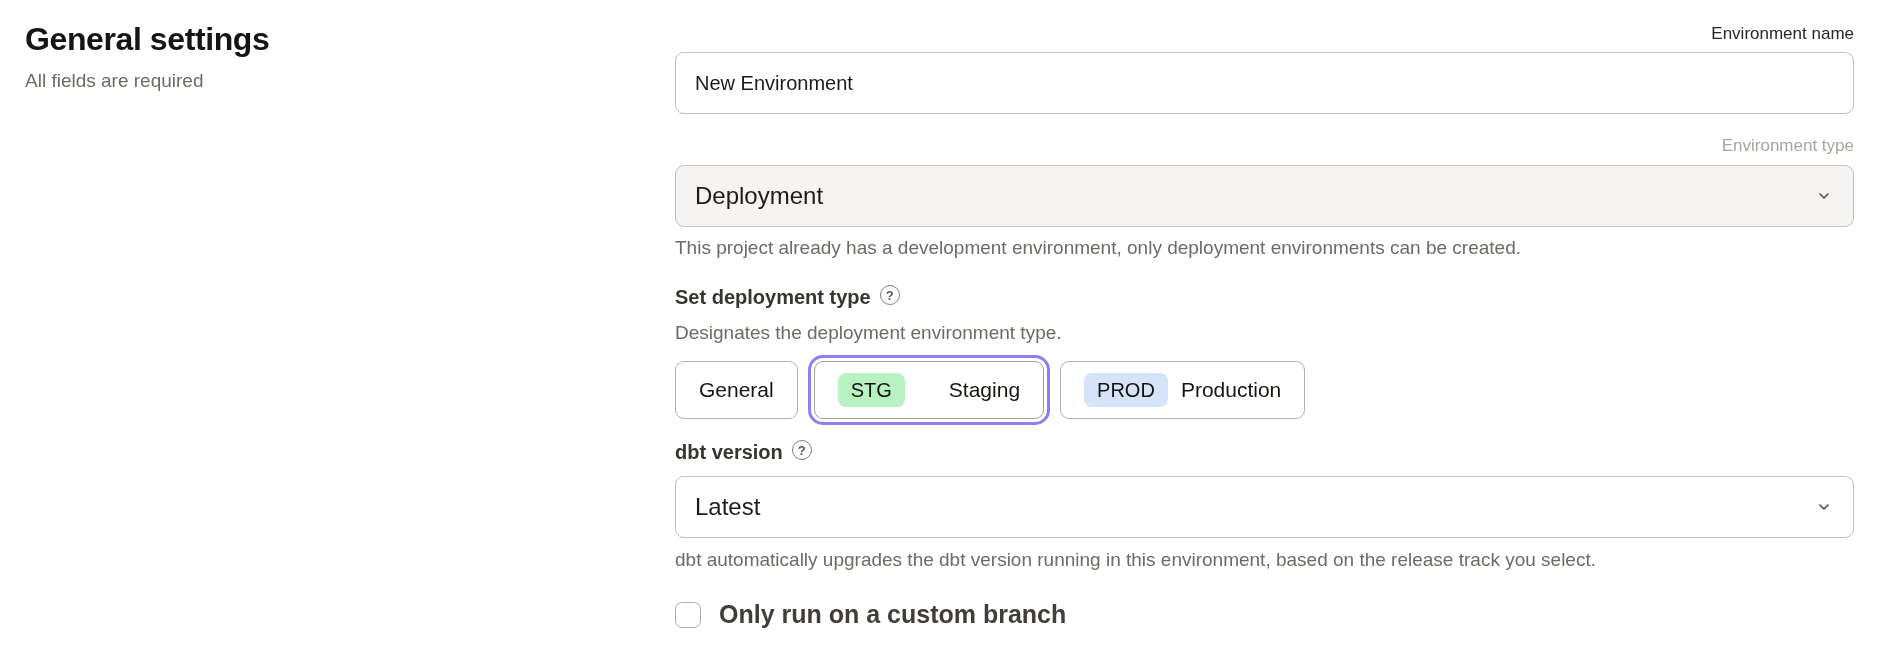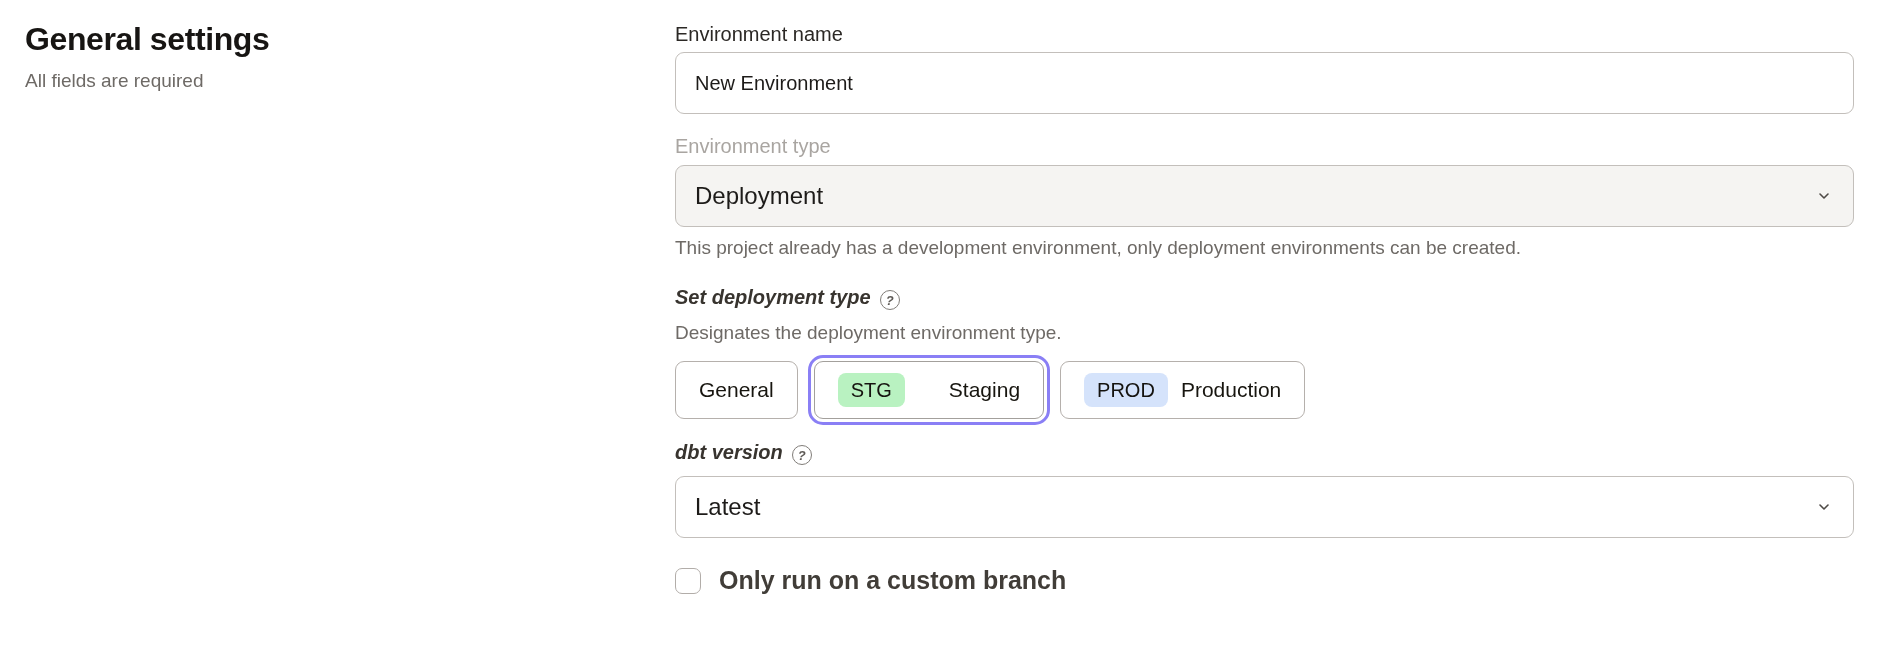--- a/index.html
+++ b/index.html
@@ -30,23 +30,24 @@
     font-size: 19px;
     color: #6e6a66;
     line-height: 23px;
   }
 
   
   .form { position: absolute; left: 675px; top: 22px; width: 1179px; }
 
   .field-label {
     display: block;
-    font-size: 20px;
+    font-size: 17px;
     line-height: 24px;
     color: #2b2825;
+    text-align: right;
   }
   .field-label.muted { color: #a9a5a1; margin-top: 20px; }
 
   .text-input {
     margin-top: 6px;
     display: block;
     width: 100%;
     height: 62px;
     border: 1px solid #c3bfbb;
     border-radius: 9px;
@@ -81,24 +82,23 @@
     font-size: 19px;
     line-height: 24px;
     color: #6e6a66;
   }
   .helper.tight { margin-top: 11px; }
   .helper.after-select { margin-top: 10px; }
 
   .section-row {
     margin-top: 25px;
     display: flex;
-    align-items: flex-end;
+    align-items: flex-start;
     gap: 9px;
     height: 25px;
-    font-style: italic;
   }
   .section-row.later { margin-top: 21px; }
   .section-label {
     font-size: 20px;
     font-weight: 700;
     color: #38342f;
     line-height: 25px;
   }
   .help-icon {
     width: 20px;
@@ -225,20 +225,21 @@
       <span class="help-icon">?</span>
     </div>
     <div class="select spaced" role="combobox">
       <span>Latest</span>
       <span class="chevron">
         <svg width="16" height="16" viewBox="0 0 16 16">
             <path d="M4 6l4 4 4-4" fill="none" stroke="#4e4a46" stroke-width="1.6" stroke-linecap="round" stroke-linejoin="round"></path>
           </svg>
       </span>
     </div>
+    <p class="helper after-select">dbt automatically upgrades the dbt version running in this environment, based on the release track you select.</p>
 
     <div class="checkbox-row">
       <span class="checkbox" role="checkbox" aria-checked="false"></span>
       <span class="checkbox-label">Only run on a custom branch</span>
     </div>
 
   </section>
 </div>
 
 </body></html>

